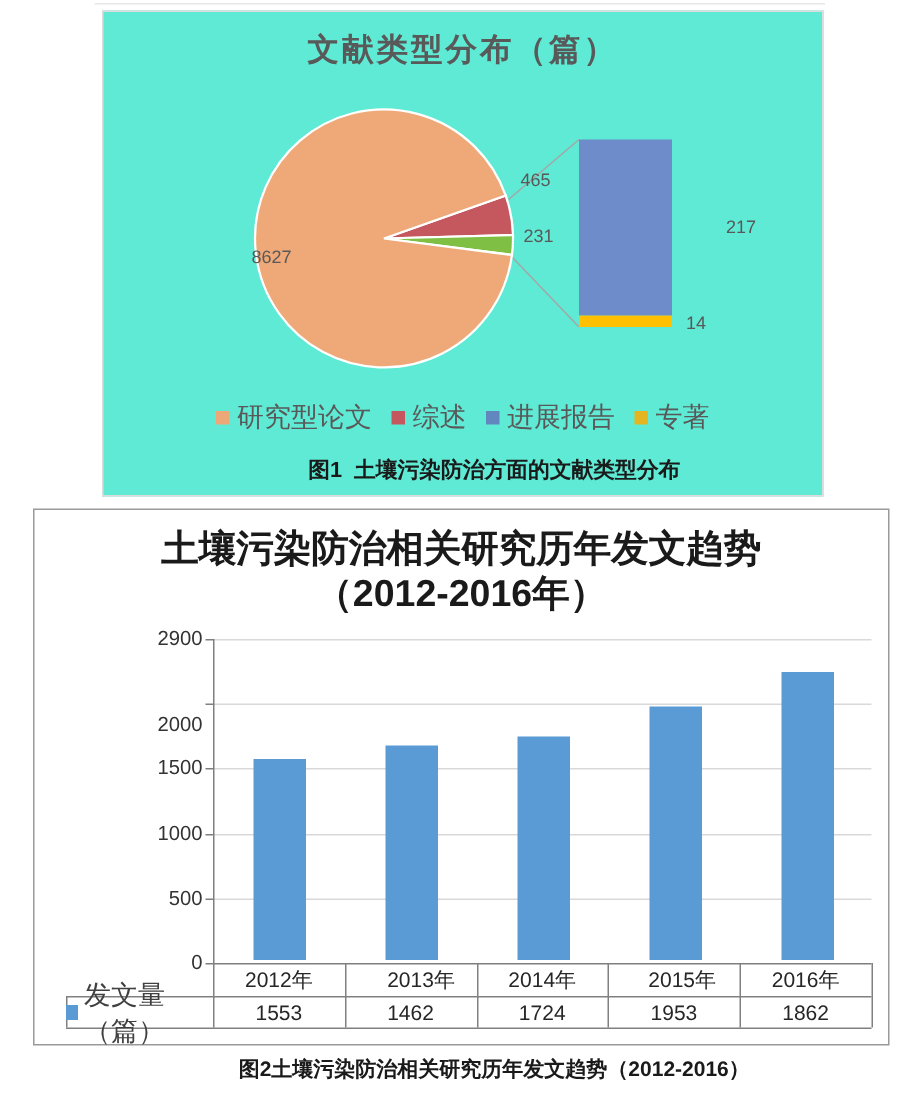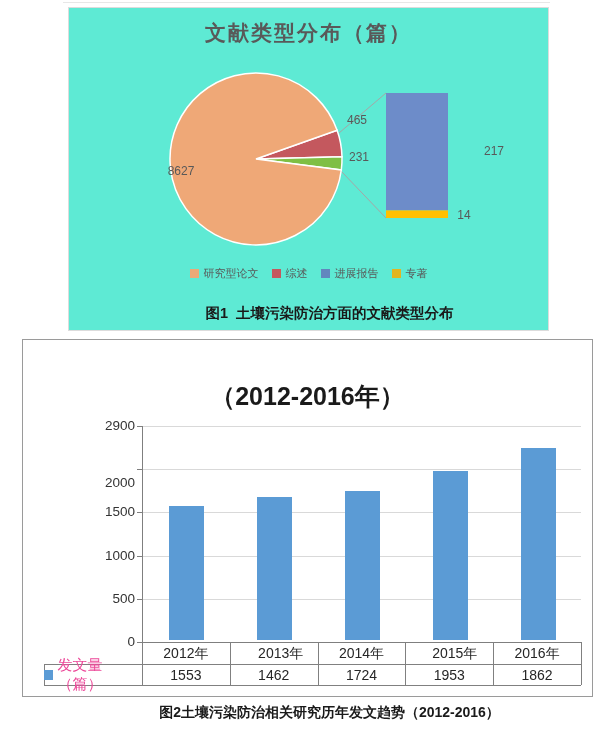--- a/index.html
+++ b/index.html
@@ -16,21 +16,21 @@
   .chart1-box { left:68px; top:7px; width:481px; height:324px;
                 border:1px solid #dcdcdc; background:#5eead4; }
   .chart1-title { left:0; top:11px; width:100%; text-align:center;
                   font-size:21px; font-weight:bold; color:#595959; letter-spacing:2px; }
   .chart1-svg { left:0; top:0; width:481px; height:288px; }
   .pie-label { font-size:12px; color:#595959; transform:translate(-50%,-50%); white-space:nowrap; }
   .chart1-legend { left:0; top:258px; width:100%; display:flex; justify-content:center;
                    align-items:center; gap:13px; }
   .legend-item { display:flex; align-items:center; gap:5px; }
   .legend-swatch { width:9px; height:9px; display:inline-block; }
-  .legend-label { font-size:11px; color:#595959; }
+  .legend-label { font-size:18px; color:#595959; }
 
   
   .caption { left:0; width:100%; text-align:center; font-weight:bold; color:#1a1a1a;
              font-size:14.5px; white-space:pre;margin-left:28px; }
   .caption1 { top:304px; }
   .caption2 { top:704px; font-size:14px; }
 
   
   .chart2-box { left:22px; top:339px; width:571px; height:358px;
                 border:1px solid #9a9a9a; background:#fff; }
@@ -43,21 +43,21 @@
   .tick { left:114px; width:5px; height:1px; background:#7f7f7f; }
   .ylabel { left:48px; width:64px; height:16px; line-height:16px; text-align:right;
             font-size:13.5px; color:#333; }
   .c2bar { position:absolute; bottom:56px; width:35px; }
   .tline-h { background:#808080; height:1px; }
   .tline-v { background:#808080; width:1px; }
   .tcell { height:20px; line-height:20px; text-align:center; font-size:14px; color:#262626; }
   .c2-legend-cell { left:21px; top:325px; width:98px; height:20px;
                     display:flex; align-items:center; justify-content:center; gap:4px; }
   .c2-legend-swatch { width:10px; height:10px; display:inline-block; }
-  .c2-legend-label { font-size:15px; color:#ec4899; }
+  .c2-legend-label { font-size:18px; color:#404040; }
 </style>
 </head>
 <body>
 
 <div class="abs top-hairline"></div>
 
 <div class="abs chart1-box">
   <div class="abs chart1-title">文献类型分布（篇）</div>
 
   <svg class="abs chart1-svg" id="pie-svg" viewBox="0 0 481 288" xmlns="http://www.w3.org/2000/svg">
@@ -96,20 +96,21 @@
     <span class="legend-item">
       <span class="legend-swatch" style="background-color: rgb(227, 181, 32);"></span>
       <span class="legend-label">专著</span>
     </span>
   </div>
 </div>
 
 <div class="abs caption caption1">图1  土壤污染防治方面的文献类型分布</div>
 
 <div class="abs chart2-box">
+  <div class="abs chart2-title c2-t1">土壤污染防治相关研究历年发文趋势</div>
   <div class="abs chart2-title c2-t2">（2012-2016年）</div>
 
   <div class="abs gridline" style="top:86px;"></div>
   <div class="abs gridline" style="top:129.2px;"></div>
   <div class="abs gridline" style="top:172.4px;"></div>
   <div class="abs gridline" style="top:215.6px;"></div>
   <div class="abs gridline" style="top:258.8px;"></div>
 
   <div class="abs axis-v"></div>
   <div class="abs axis-h"></div>

